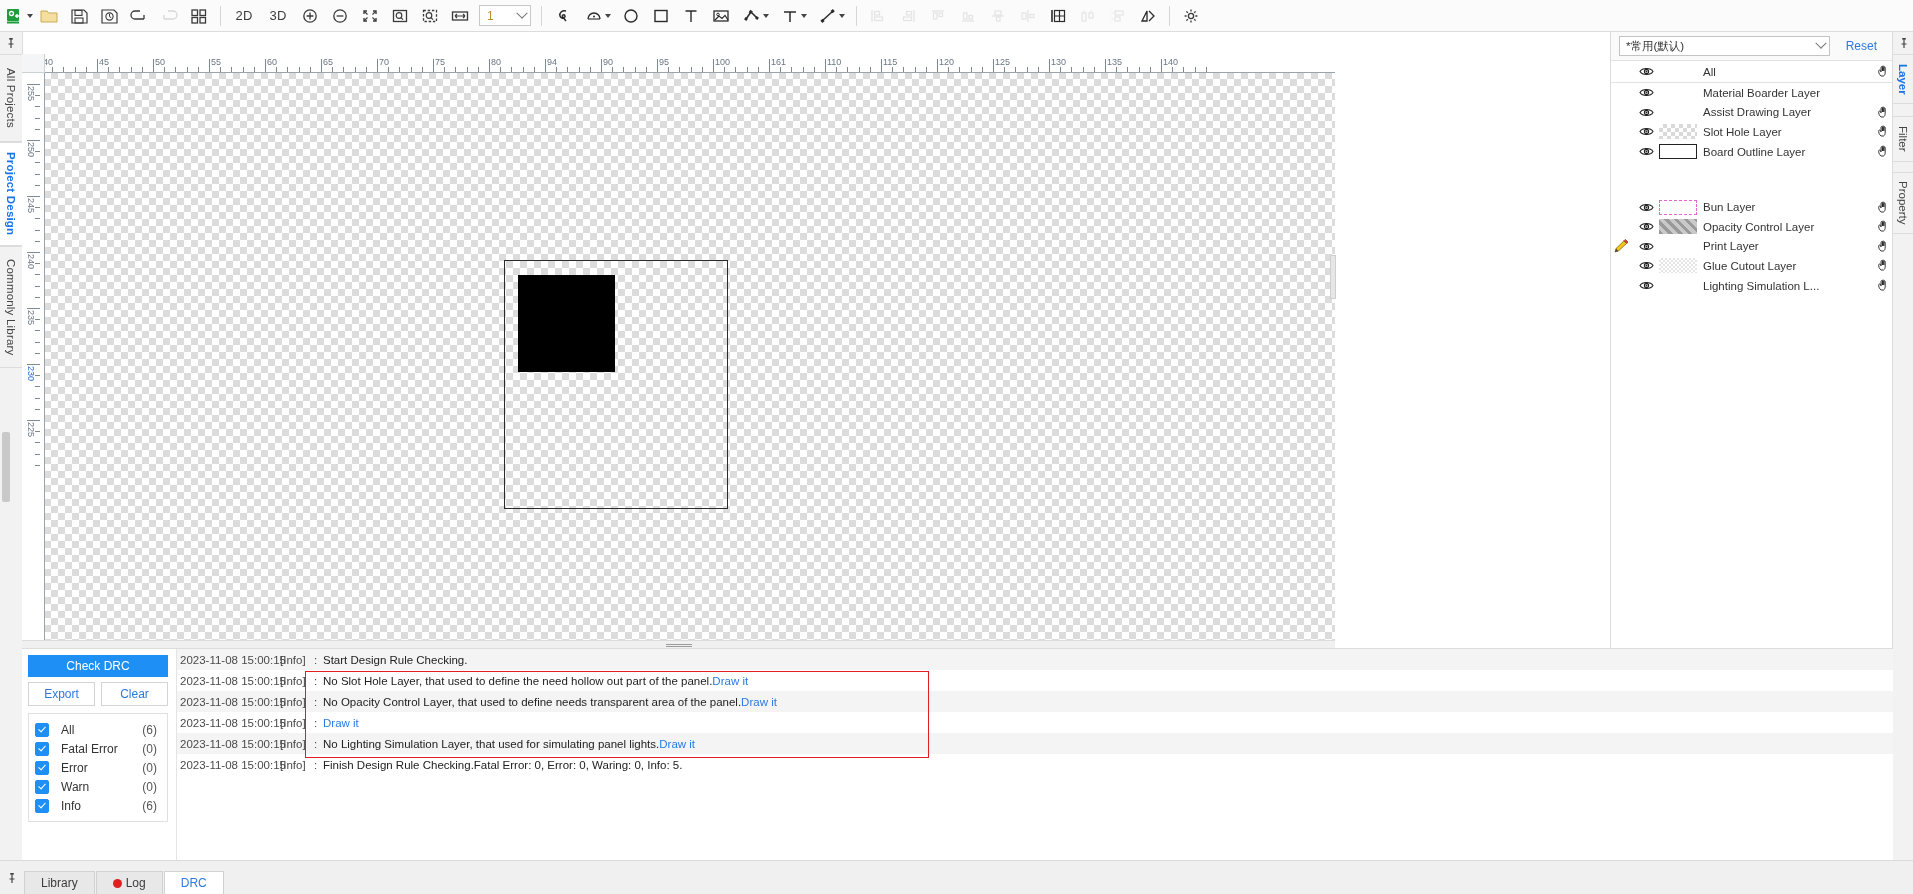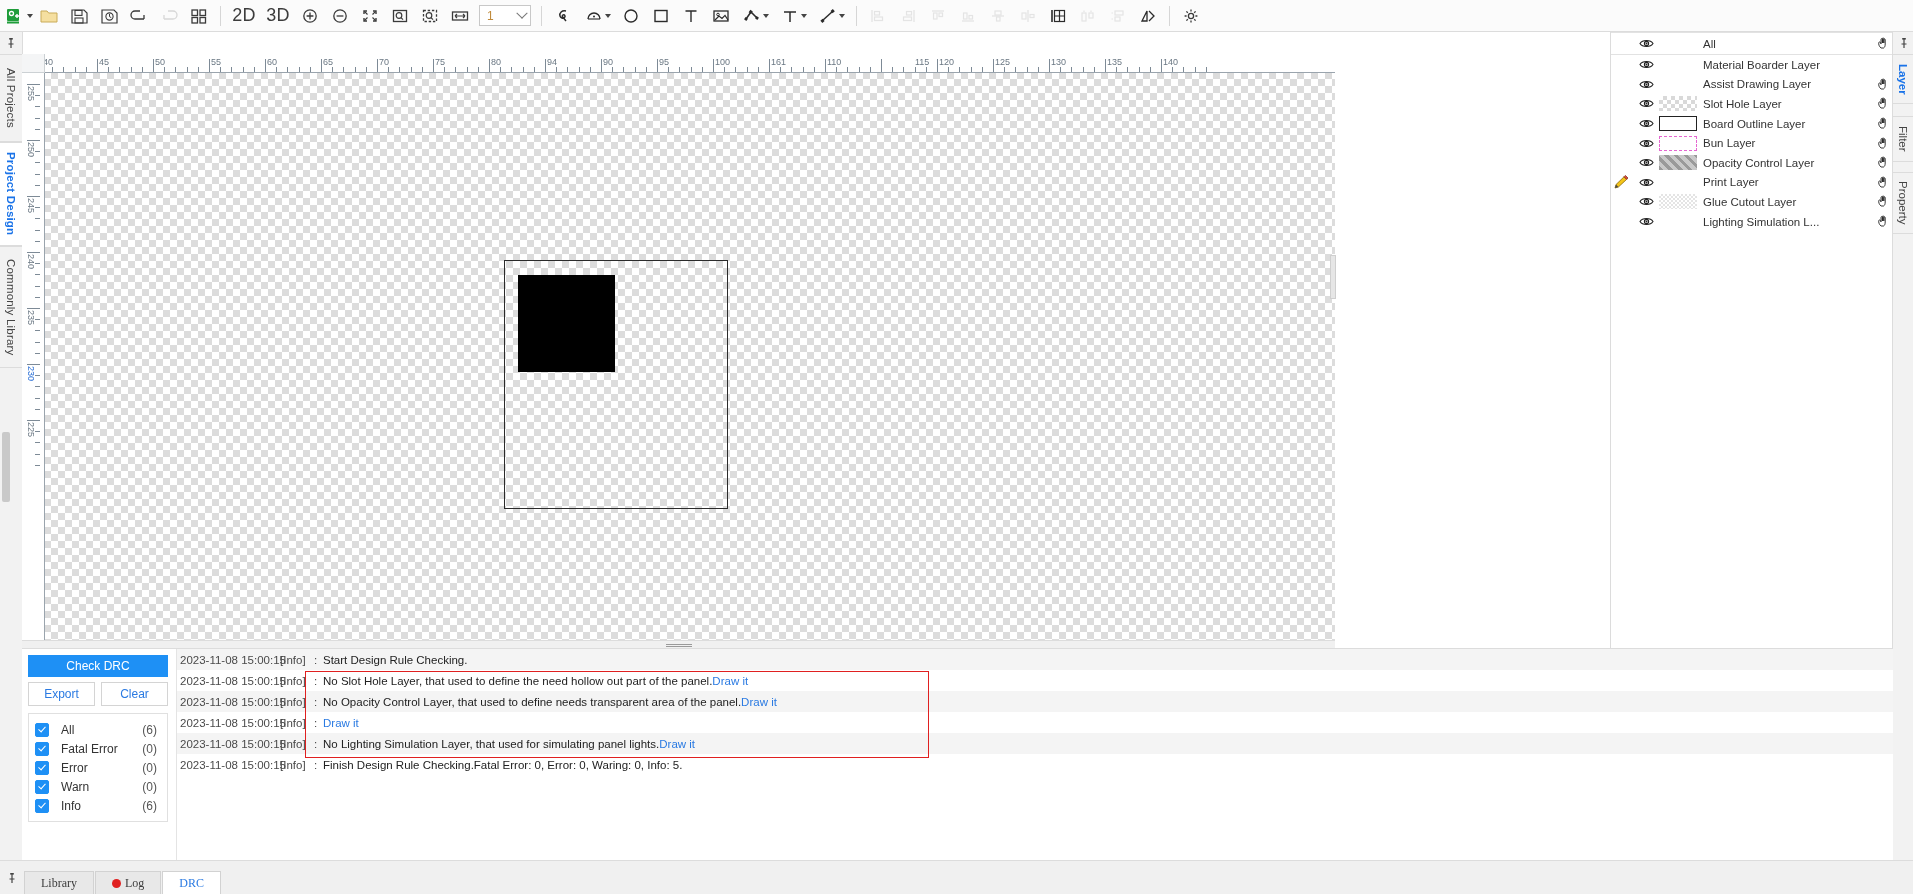--- a/index.html
+++ b/index.html
@@ -24,21 +24,21 @@
   .tb-btn {
     width: 30px; height: 28px;
     display: flex; align-items: center; justify-content: center;
     cursor: pointer; position: relative;
   }
   .tb-btn.disabled { opacity: .32; cursor: default; }
   .tb-sep {
     width: 1px; height: 20px; background: #d6d6d6; margin: 0 6px;
   }
   .tb-txt {
-    font-size: 18px; color: #3c3c3c; letter-spacing: .3px;
+    font-size: 13px; color: #3c3c3c; letter-spacing: .3px;
     font-family: "Liberation Sans", sans-serif;
   }
   .tb-caret {
     width: 0; height: 0; border-left: 3.5px solid transparent;
     border-right: 3.5px solid transparent; border-top: 4.5px solid #444;
     margin-left: 1px;
   }
   .tb-combo {
     width: 52px; height: 21px; border: 1px solid #c8c8c8; background: #fff;
     display: flex; align-items: center; justify-content: space-between;
@@ -668,21 +668,21 @@
         <div class="rtick" style="left: 747.4px; top: 13px; width: 1px; height: 5px;"></div>
         <div class="rtick" style="left: 758.6px; top: 13px; width: 1px; height: 5px;"></div>
         <div class="rtick" style="left: 769.8px; top: 13px; width: 1px; height: 5px;"></div>
         <div class="rtick" style="left: 781px; top: 5px; width: 1px; height: 13px;"></div>
         <div class="rlabel" style="left: 783px; top: 3px;">110</div>
         <div class="rtick" style="left: 792.2px; top: 13px; width: 1px; height: 5px;"></div>
         <div class="rtick" style="left: 803.4px; top: 13px; width: 1px; height: 5px;"></div>
         <div class="rtick" style="left: 814.6px; top: 13px; width: 1px; height: 5px;"></div>
         <div class="rtick" style="left: 825.8px; top: 13px; width: 1px; height: 5px;"></div>
         <div class="rtick" style="left: 837px; top: 5px; width: 1px; height: 13px;"></div>
-        <div class="rlabel" style="left: 839px; top: 3px; margin-left: 32px;">115</div>
+        <div class="rlabel" style="left: 839px; top: 3px;">115</div>
         <div class="rtick" style="left: 848.2px; top: 13px; width: 1px; height: 5px;"></div>
         <div class="rtick" style="left: 859.4px; top: 13px; width: 1px; height: 5px;"></div>
         <div class="rtick" style="left: 870.6px; top: 13px; width: 1px; height: 5px;"></div>
         <div class="rtick" style="left: 881.8px; top: 13px; width: 1px; height: 5px;"></div>
         <div class="rtick" style="left: 893px; top: 5px; width: 1px; height: 13px;"></div>
         <div class="rlabel" style="left: 895px; top: 3px;">120</div>
         <div class="rtick" style="left: 904.2px; top: 13px; width: 1px; height: 5px;"></div>
         <div class="rtick" style="left: 915.4px; top: 13px; width: 1px; height: 5px;"></div>
         <div class="rtick" style="left: 926.6px; top: 13px; width: 1px; height: 5px;"></div>
         <div class="rtick" style="left: 937.8px; top: 13px; width: 1px; height: 5px;"></div>
@@ -767,20 +767,27 @@
   <div class="right-handle"></div>
 
   <div class="splitter-h">
     <div class="grip">
       <i></i>
         <i></i>
     </div>
   </div>
 
   <div class="layer-panel">
+    <div class="lp-top">
+      <div class="lp-select">
+        <span>*常用(默认)</span>
+        <span class="chev"></span>
+      </div>
+      <div class="lp-reset">Reset</div>
+    </div>
     <div class="lp-list" id="layerList">
         <div class="lp-row all" style="height: 22px;">
           <div class="lp-pen"></div>
           <div class="lp-eye">
             <svg width="15" height="11" viewBox="0 0 15 11">
       <path d="M1 5.5 C3.5 1.5 11.5 1.5 14 5.5 C11.5 9.5 3.5 9.5 1 5.5 Z" fill="none" stroke="#222" stroke-width="1.1"></path>
       <circle cx="7.5" cy="5.5" r="2.1" fill="none" stroke="#222" stroke-width="1.1"></circle>
       <circle cx="7.5" cy="5.5" r="1" fill="#222"></circle>
             </svg>
           </div>
@@ -853,21 +860,21 @@
           <div class="lp-sw">
             <div class="lp-swatch sw-outline"></div>
           </div>
           <div class="lp-name">Board Outline Layer</div>
           <div class="lp-hand">
             <svg width="13" height="13" viewBox="0 0 13 13">
       <path d="M4 11 c-2 -1.6 -2.6 -4 -2.2 -5.4 c.3 -1 1.3 -.9 1.6 -.1 l.6 1.4 V2.4 c0 -1 1.4 -1 1.4 0 V6 V1.6 c0 -1 1.4 -1 1.4 0 V6 V2.6 c0 -1 1.4 -1 1.4 0 V7 c0 2.4 -.6 3.3 -1.6 4 Z" fill="#fff" stroke="#222" stroke-width=".9"></path>
             </svg>
           </div>
         </div>
-        <div class="lp-row" style="height: 19.6px;">
+        <div class="lp-row" style="height: 19.6px; margin-top: 36px;">
           <div class="lp-pen"></div>
           <div class="lp-eye">
             <svg width="15" height="11" viewBox="0 0 15 11">
       <path d="M1 5.5 C3.5 1.5 11.5 1.5 14 5.5 C11.5 9.5 3.5 9.5 1 5.5 Z" fill="none" stroke="#222" stroke-width="1.1"></path>
       <circle cx="7.5" cy="5.5" r="2.1" fill="none" stroke="#222" stroke-width="1.1"></circle>
       <circle cx="7.5" cy="5.5" r="1" fill="#222"></circle>
             </svg>
           </div>
           <div class="lp-sw">
             <div class="lp-swatch sw-dashpink"></div>
@@ -1081,21 +1088,21 @@
     </div>
   </div>
 
   <div class="tabbar">
     <div class="tabbar-pin">
       <svg width="10" height="12" viewBox="0 0 10 12">
         <path d="M5 1 v6 M2.5 7 h5 M5 7 v4" stroke="#444" stroke-width="1.2" fill="none"></path>
         <rect x="3.2" y="1" width="3.6" height="1.6" fill="#444"></rect>
       </svg>
     </div>
-    <div id="bottomTabs" style="display:flex; align-items:flex-end;font-family:Liberation Serif, serif;">
+    <div id="bottomTabs" style="display:flex; align-items:flex-end;">
         <div class="btab">
           <span>Library</span>
         </div>
         <div class="btab">
           <span class="dot-red"></span>
           <span>Log</span>
         </div>
         <div class="btab active">
           <span>DRC</span>
         </div>

